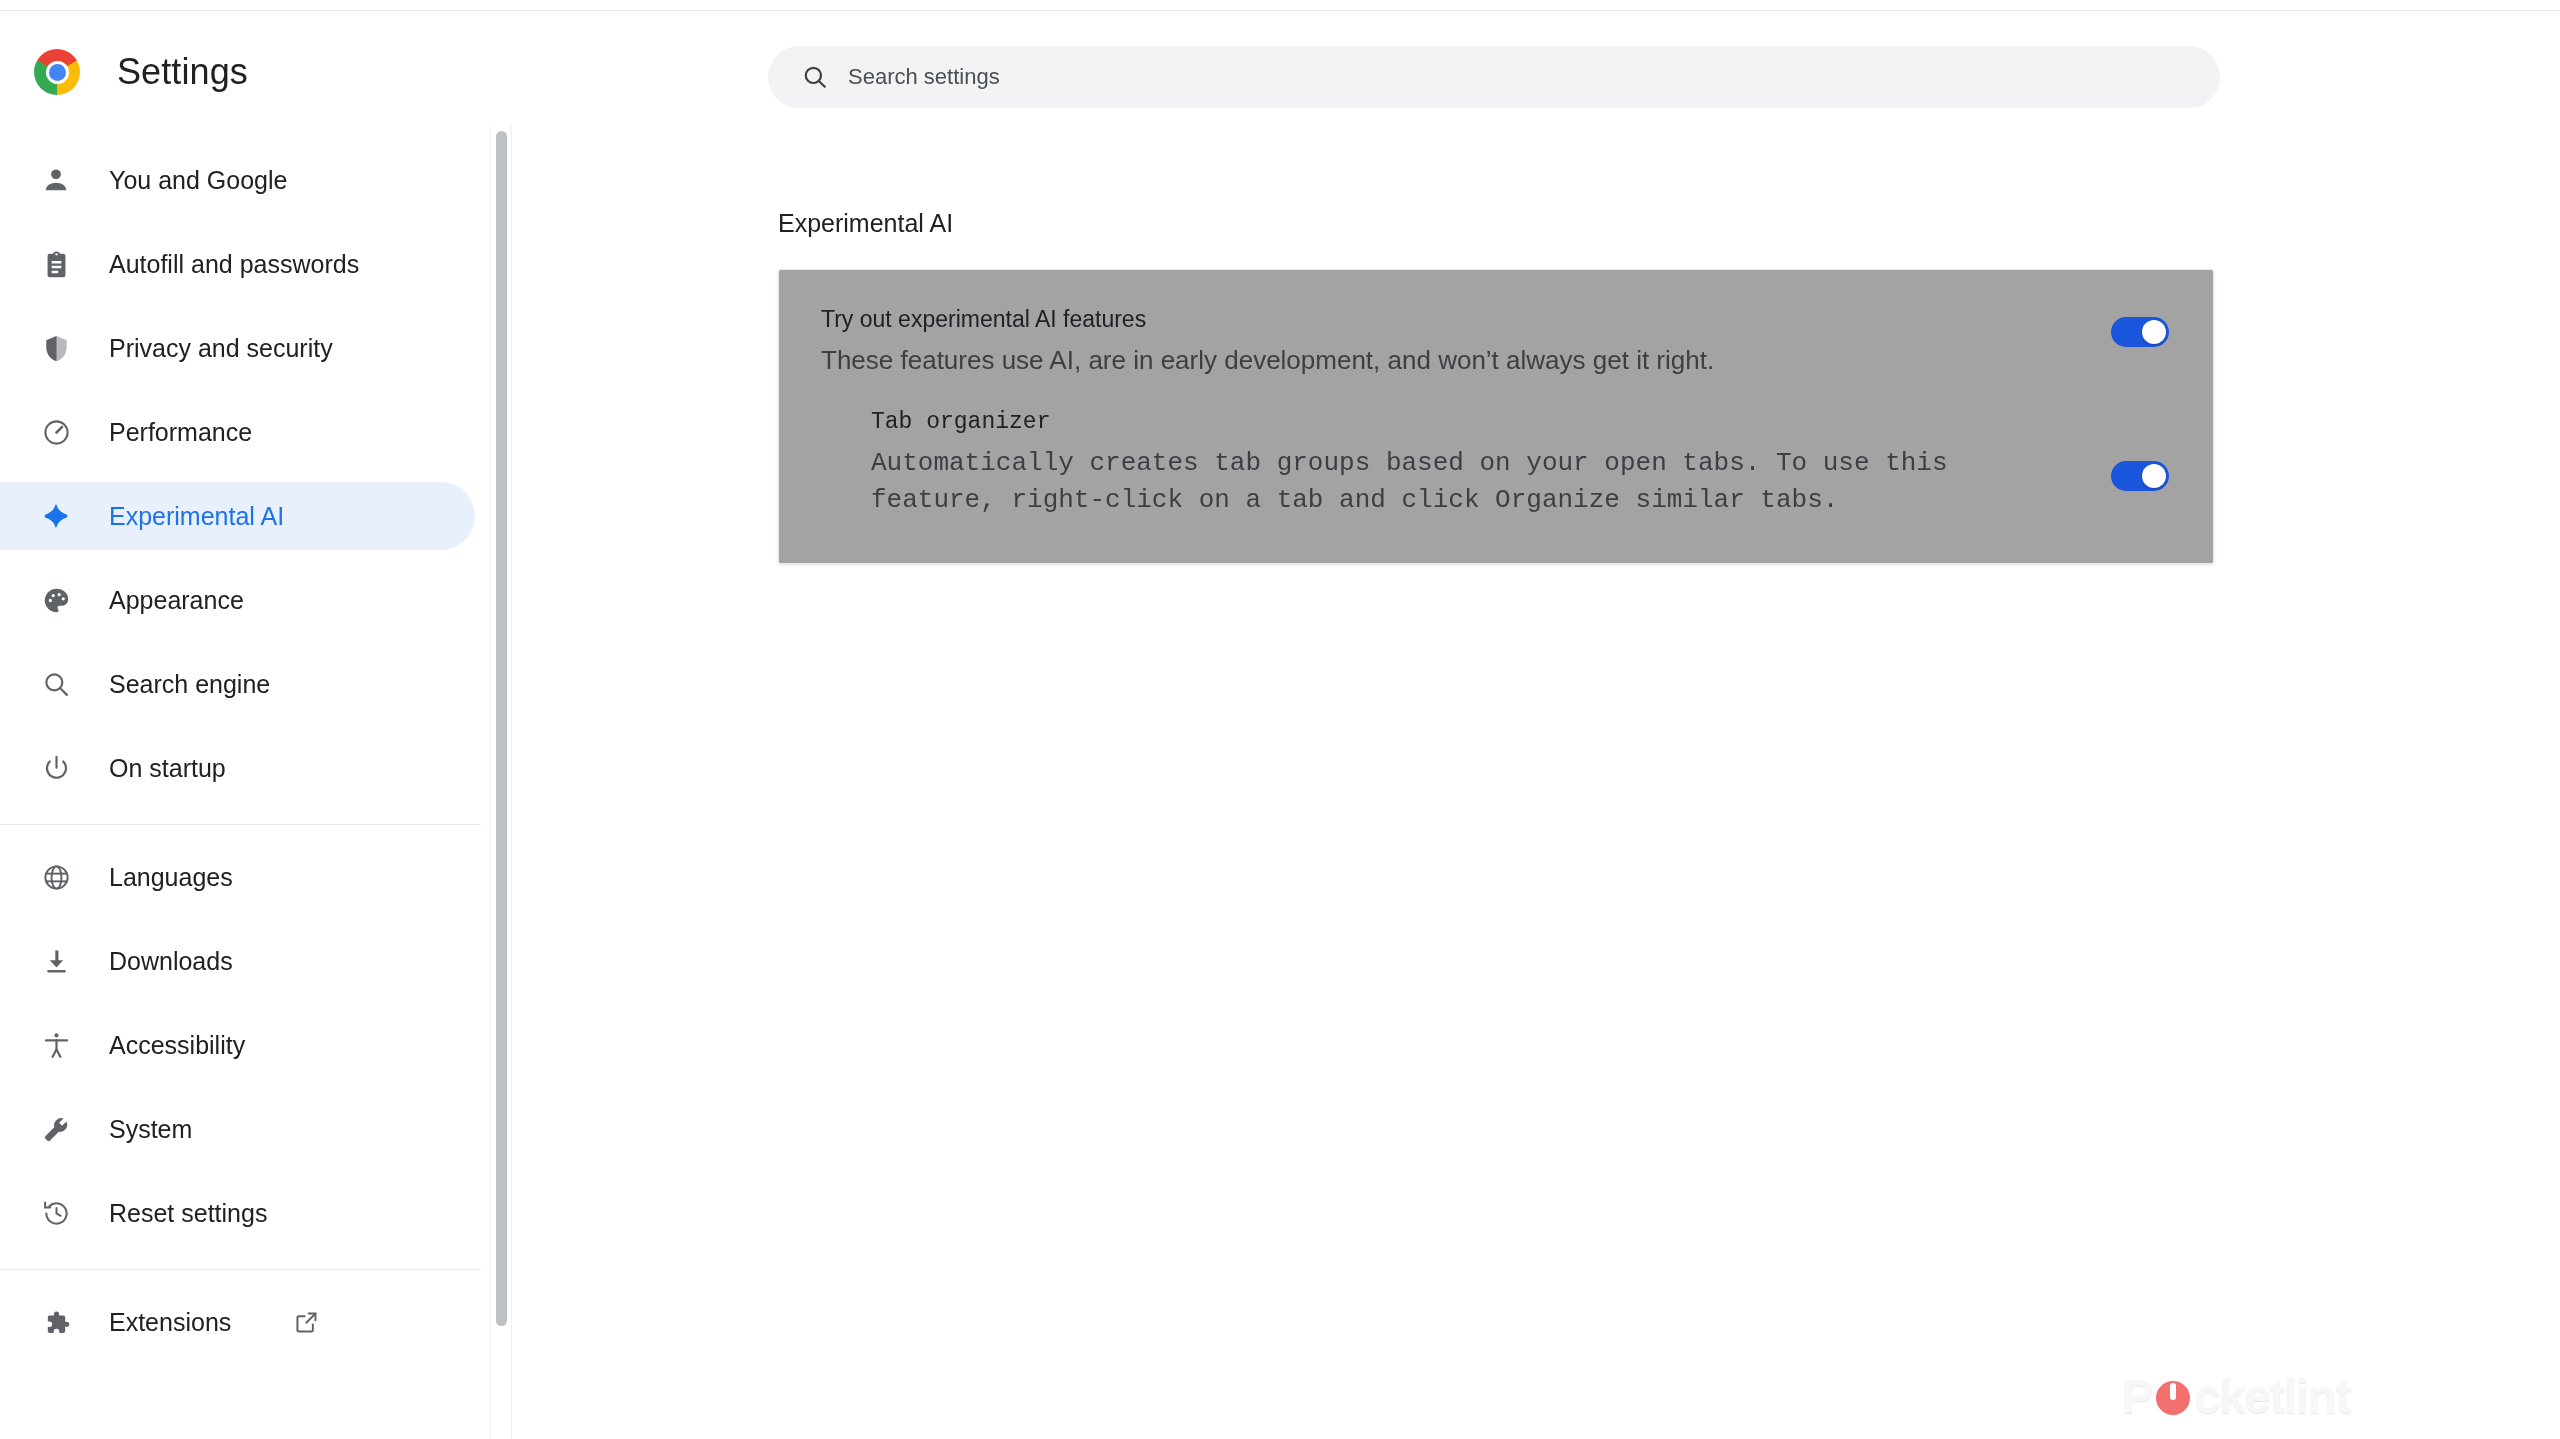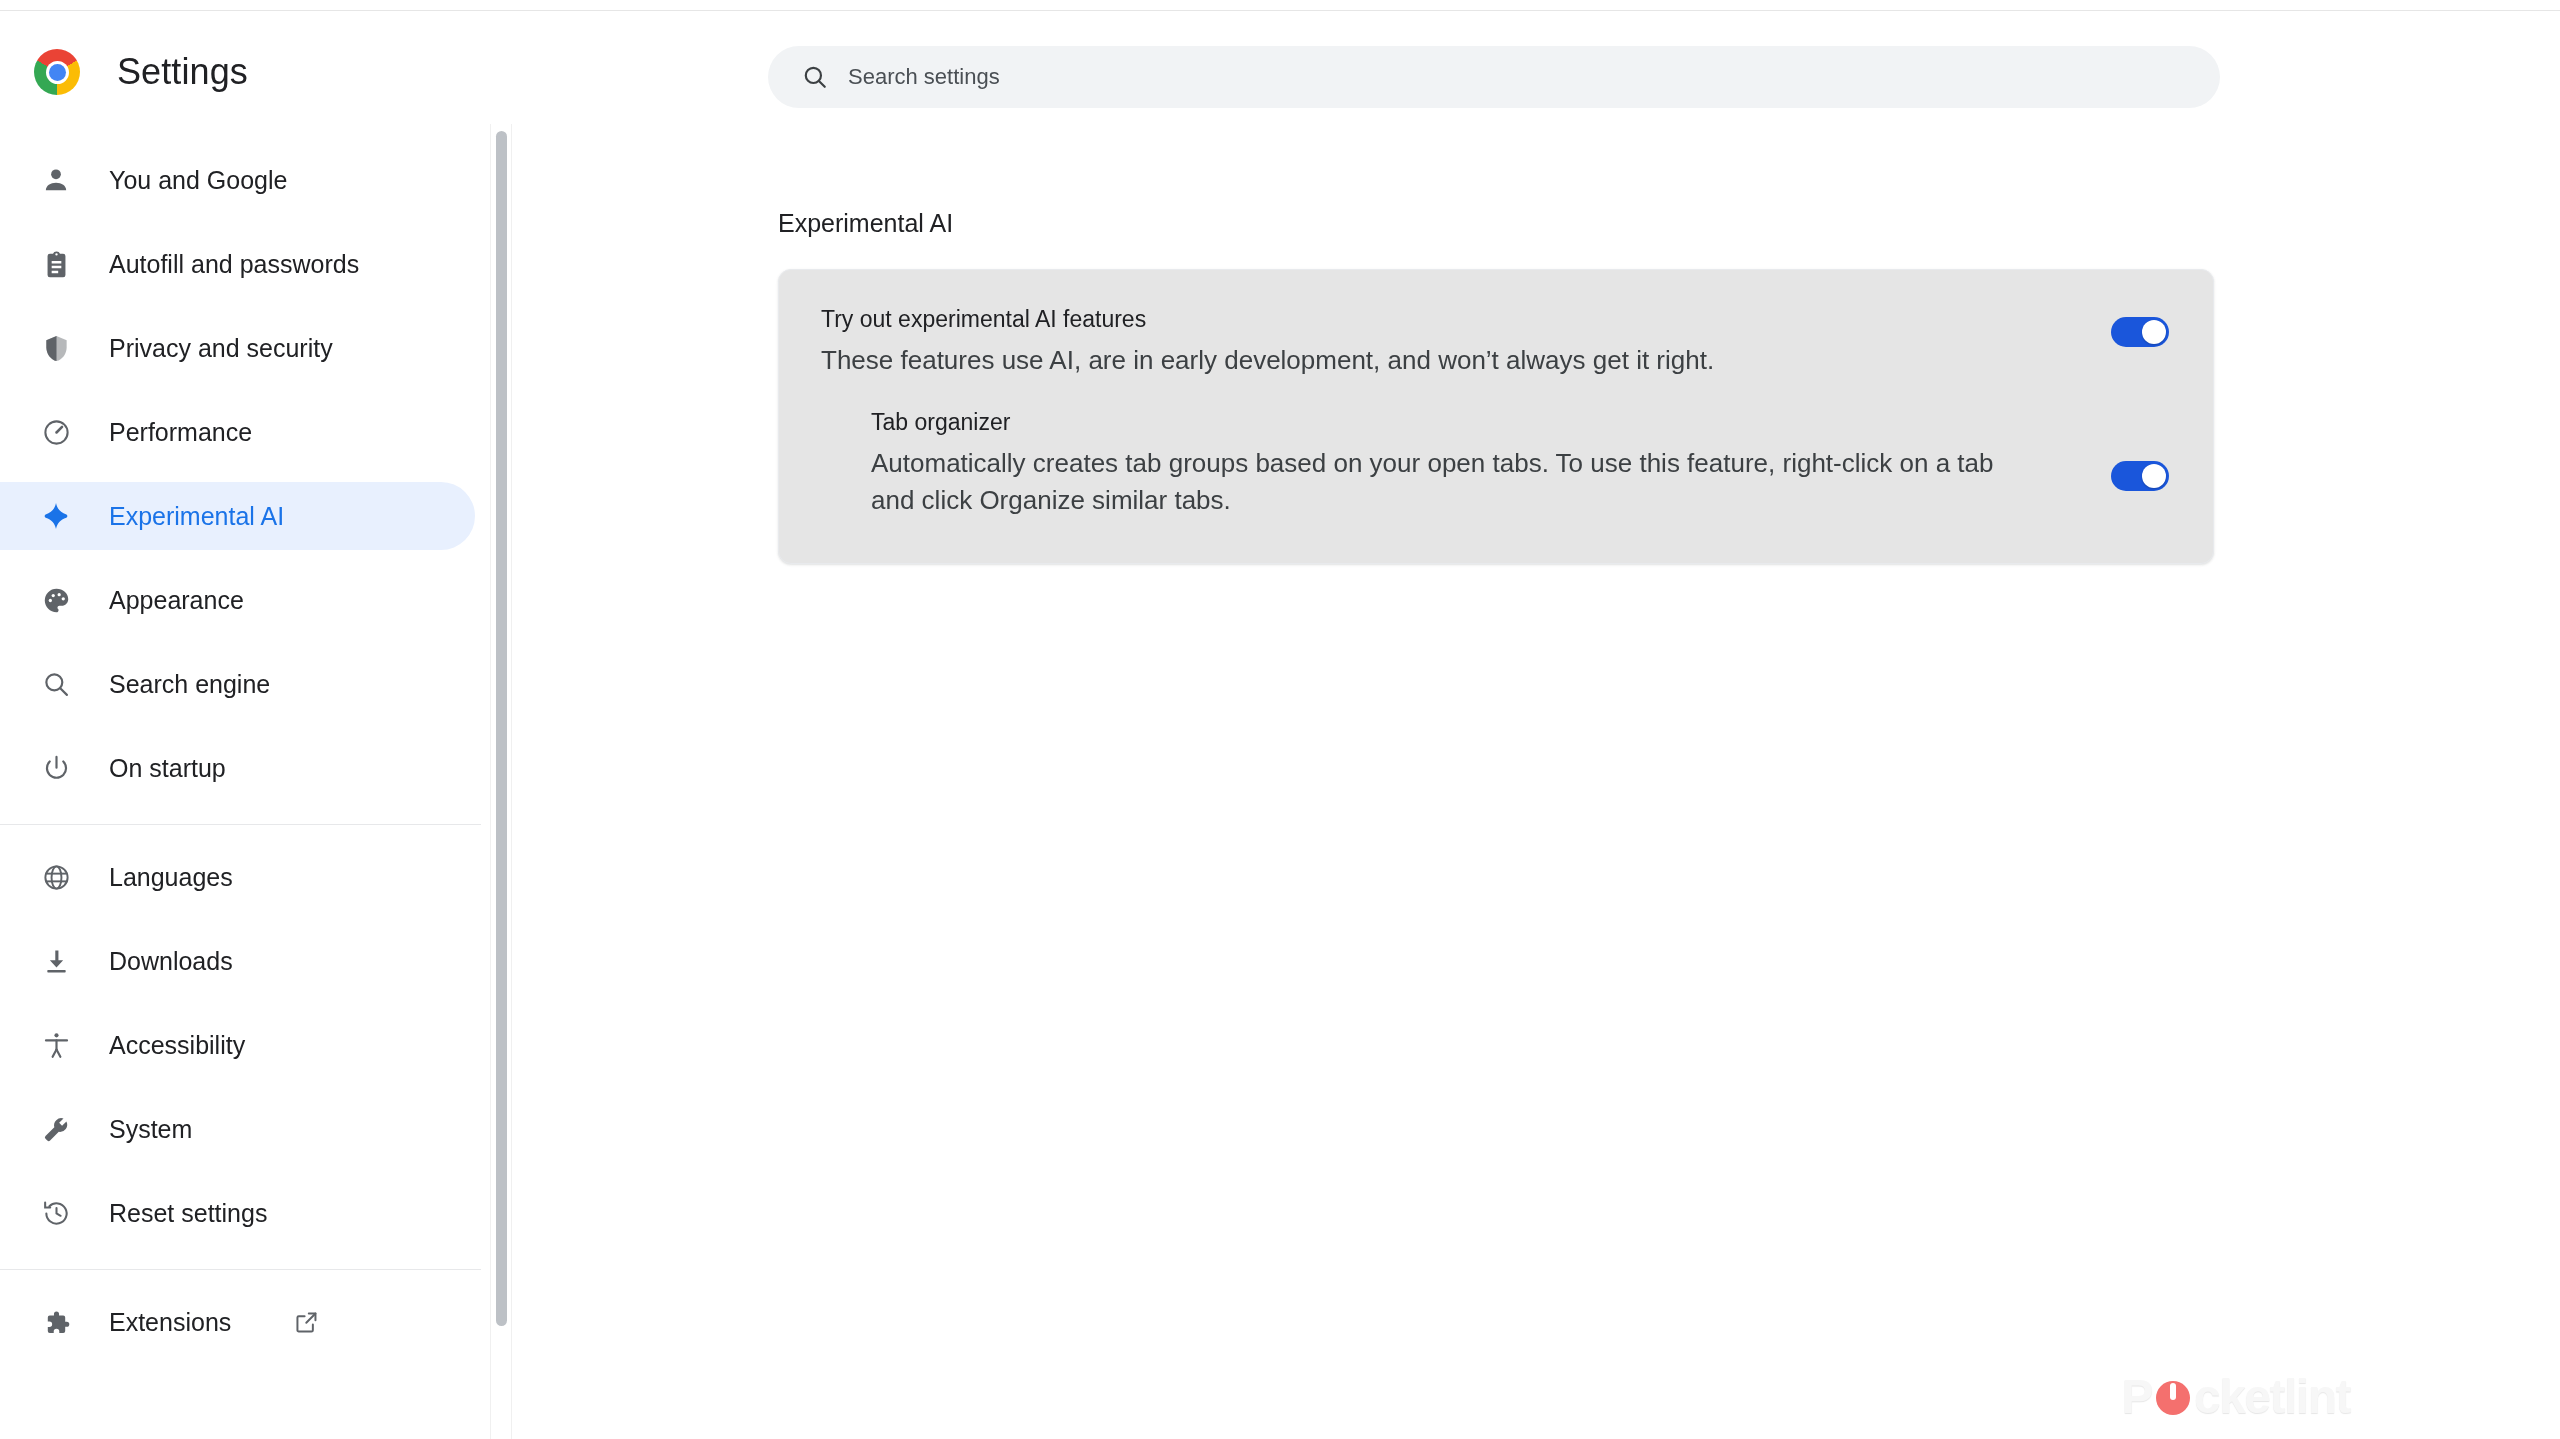--- a/index.html
+++ b/index.html
@@ -237,39 +237,40 @@
     color: #202124;
     line-height: 1;
     white-space: nowrap;
   }
 
   .card {
     position: absolute;
     left: 265px;
     top: 145px;
     width: 1436px;
-    background: #e5e5e5;
+    background: #a3a3a3;
     border: 1px solid #e8eaed;
-    border-radius: 13px;
+    border-radius: 3px;
     box-shadow: 0 1px 3px rgba(60,64,67,0.10), 0 1px 2px rgba(60,64,67,0.06);
     padding: 0;
   }
 
   .row {
     display: flex;
     align-items: flex-start;
     position: relative;
   }
 
   .row-primary {
     padding: 36px 0 0 42px;
     min-height: 100px;
   }
   .row-sub {
     padding: 30px 0 44px 92px;
+    font-family: Liberation Mono, monospace;
   }
 
   .row-text { width: 1190px; }
 
   .row-title {
     font-size: 23px;
     color: #202124;
     line-height: 1.18;
     margin-bottom: 9px;
     white-space: nowrap;

